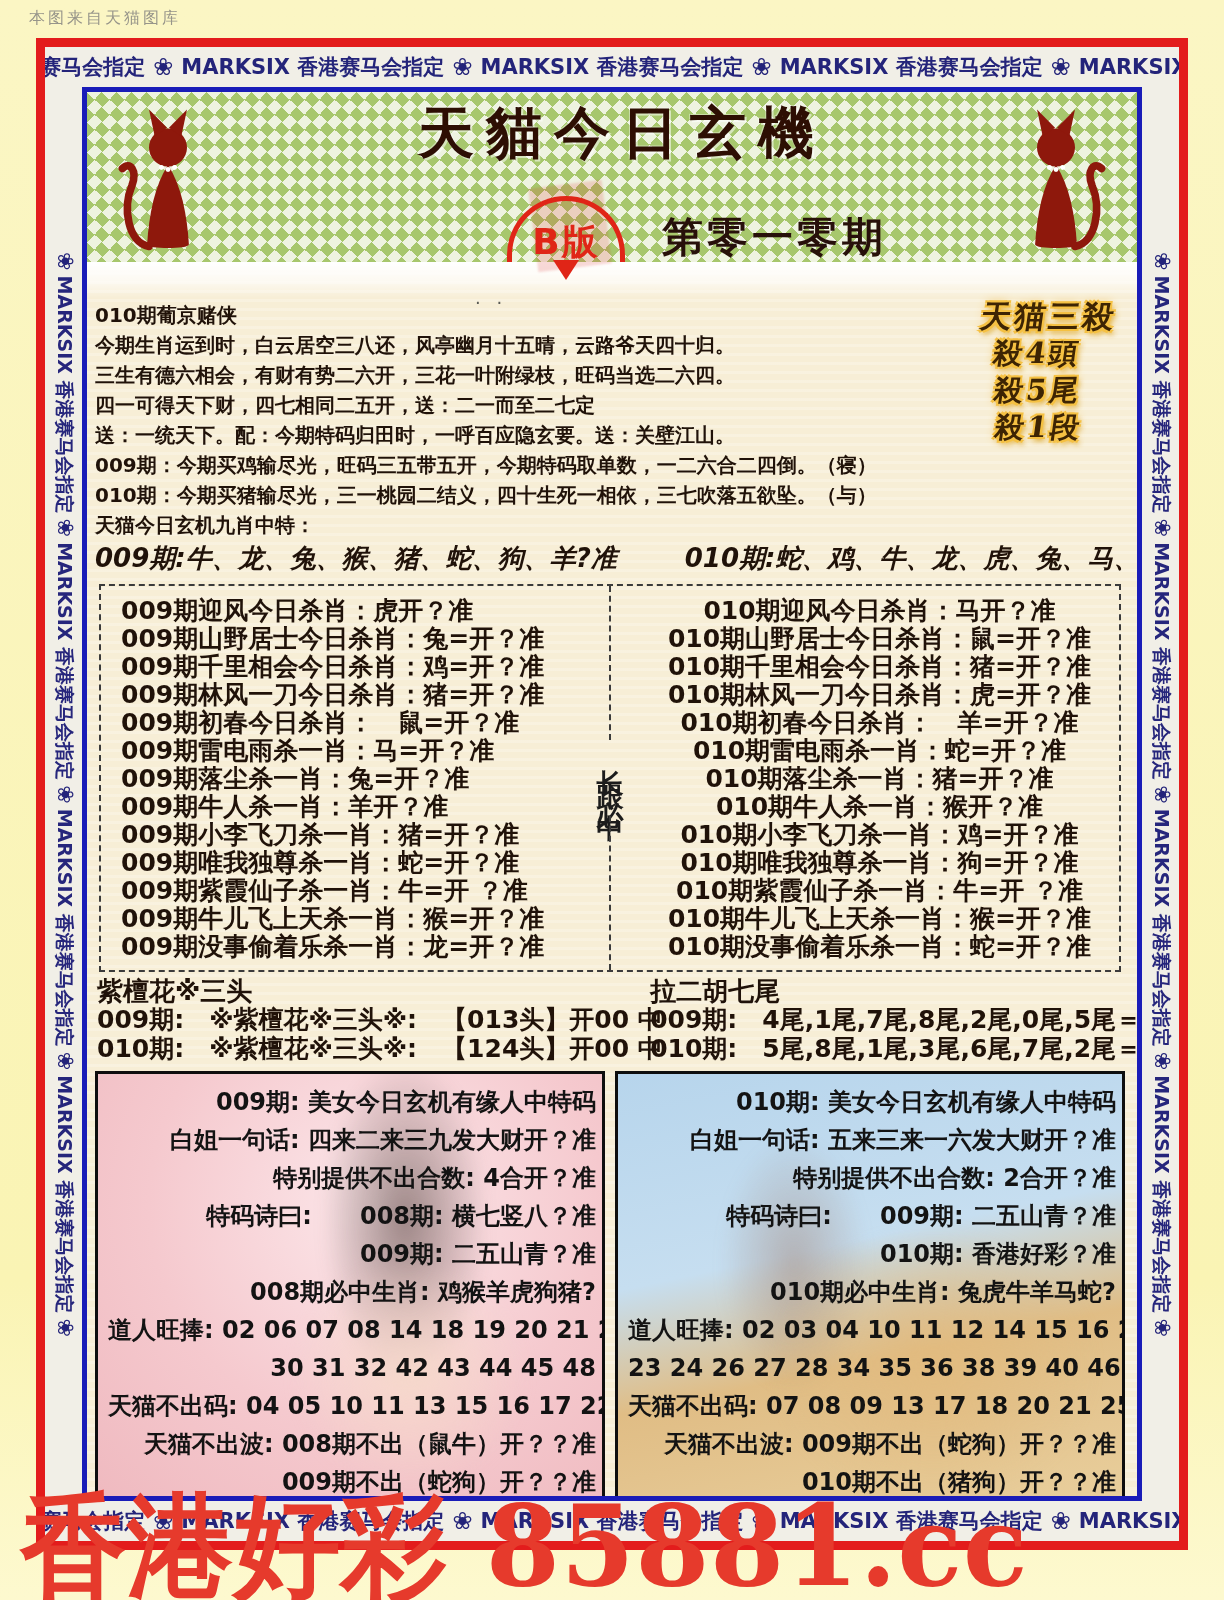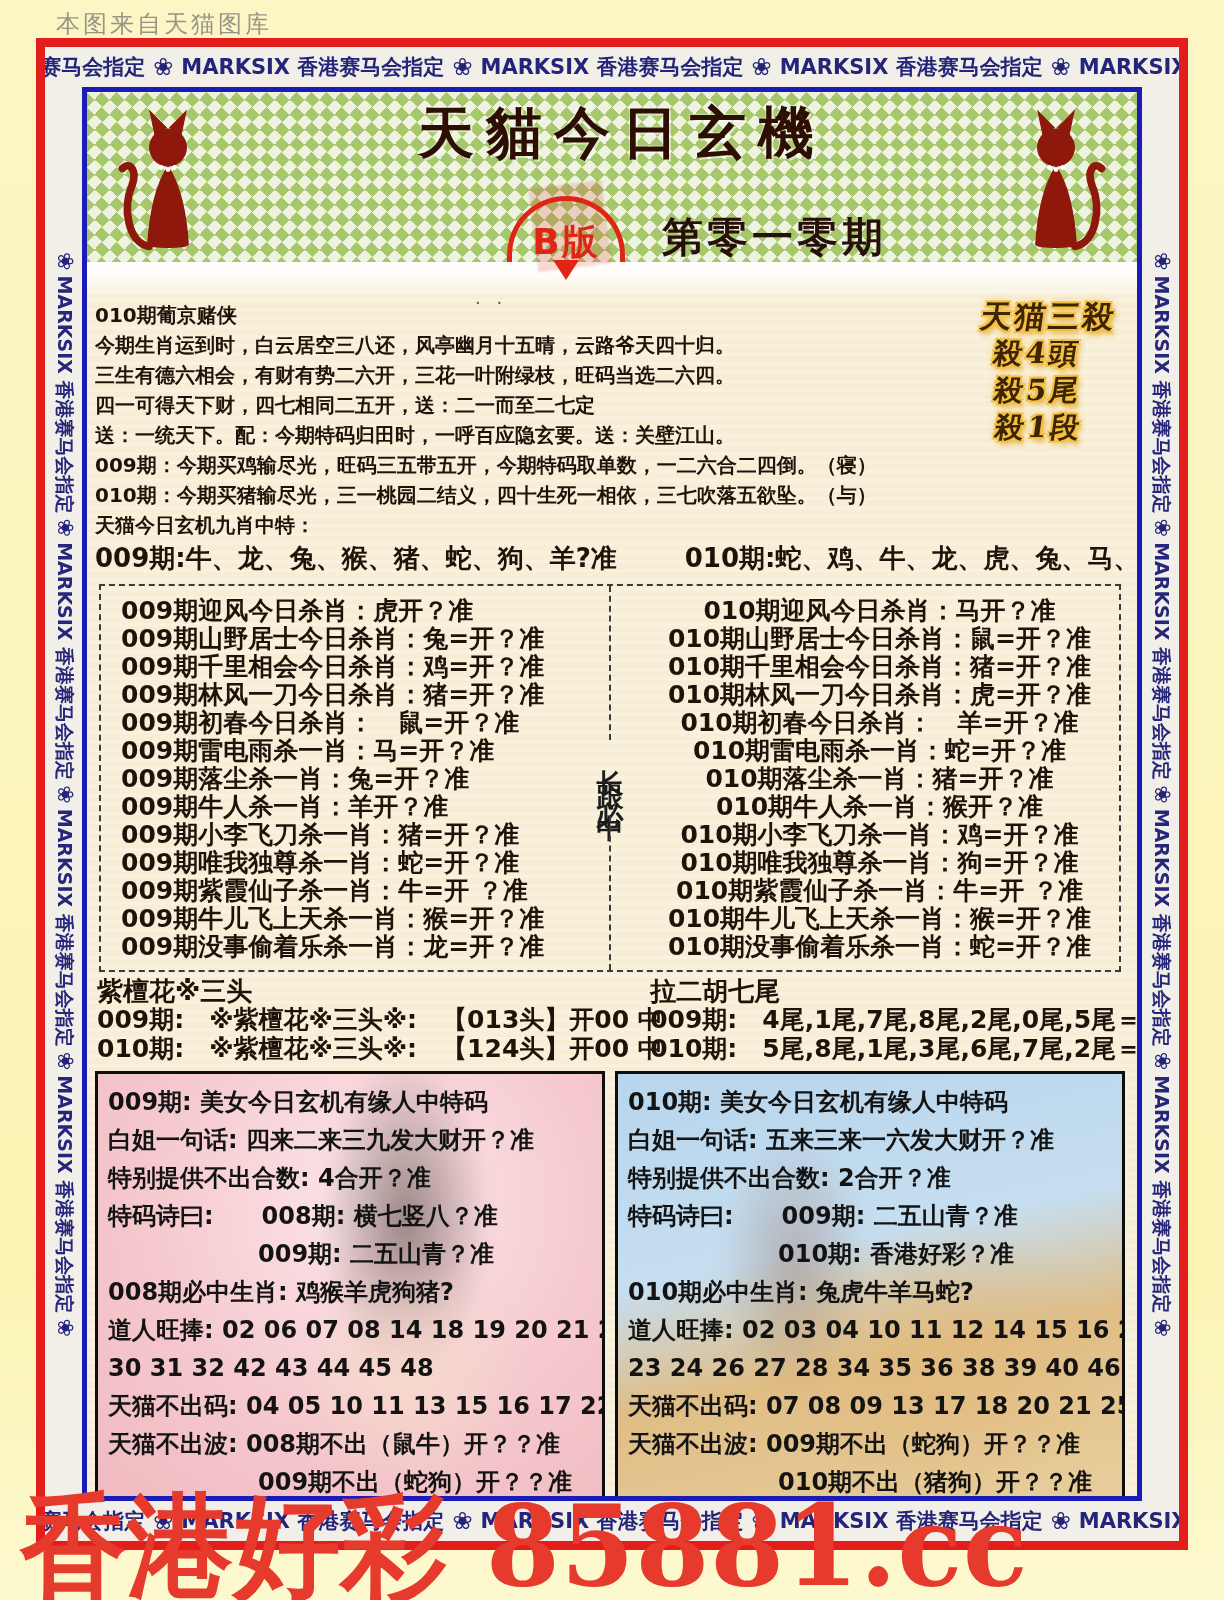--- a/index.html
+++ b/index.html
@@ -5,21 +5,21 @@
   * { margin:0; padding:0; box-sizing:border-box; }
   html,body { width:1224px; height:1600px; }
   body {
     font-family:"DejaVu Sans","Liberation Sans",sans-serif;
     background:#faf5bd;
     position:relative; overflow:hidden;
   }
   .page { position:absolute; inset:0;
     background:linear-gradient(180deg,#fbf6c4 0%,#faf4b4 80%,#fdf9cf 100%); }
 
-  .corner-note { position:absolute; left:56px; top:8px; font-size:24px;
+  .corner-note { position:absolute; left:29px; top:8px; font-size:16px;
     color:#97958a; letter-spacing:3px; }
 
   
   .frame { position:absolute; left:36px; top:38px; width:1152px; height:1512px;
     background:#e31c1c; padding:9px; }
   .inner { width:100%; height:100%; background:#f1efe7;
     display:flex; flex-direction:column; }
 
   .strip-h { height:40px; display:flex; align-items:center; justify-content:center;
     gap:8px; white-space:nowrap; overflow:hidden; }
@@ -72,21 +72,21 @@
     text-shadow:-2px -2px 0 #f5c143, 2px -2px 0 #f5c143, -2px 2px 0 #f5c143,
                  2px 2px 0 #f5c143, 0 0 9px #efb637, 3px 4px 5px rgba(214,160,30,.85); }
   .sha .s0 { font-size:31px; }
   .sha .s1 { font-size:29px; margin-left:18px; }
   .sha .s2 { font-size:29px; margin-left:24px; }
   .sha .s3 { font-size:29px; margin-left:30px; }
 
   
   .intro { padding:2px 8px 0 8px; position:relative; z-index:2; }
   .intro div { font-size:20px; font-weight:700; line-height:30px; white-space:nowrap; }
-  .nine { display:flex; gap:68px; padding:1px 8px 0 8px; }
+  .nine { display:flex; gap:68px; padding:1px 8px 0 8px;font-style:italic; }
   .nine span { font-size:26px; font-weight:700; white-space:nowrap; }
 
   
   .killbox { margin:8px 16px 0 12px; border:2px dashed #3b3b3b; position:relative;
     display:flex; padding:11px 0 9px 0; }
   .kcol { width:50%; }
   .kcol.l { padding-left:20px; }
   .kcol.r { padding-left:30px;text-align:center; }
   .kcol div { font-size:25px; font-weight:600; line-height:28px; white-space:nowrap; }
   .kdiv { position:absolute; left:50%; top:0; bottom:0; width:0; display:flex;
@@ -96,21 +96,21 @@
     font-size:27px; font-weight:700; letter-spacing:15px; padding:8px 0; color:#1c1c1c; }
 
   
   .srow { display:flex; padding:5px 6px 2px 10px; }
   .scol-l { width:53.5%; }
   .scol-r { width:46.5%; }
   .srow .t { font-size:26px; font-weight:700; line-height:28px; }
   .srow .r { font-size:25px; font-weight:600; line-height:29px; white-space:nowrap; }
 
   
-  .brow { display:flex; gap:10px; margin:6px 12px 0 8px; }
+  .brow { display:flex; gap:10px; margin:6px 12px 0 8px;text-align:right; }
   .bbox { flex:1; border:3px solid #0e0e0e; position:relative; overflow:hidden;
     padding:9px 6px 8px 10px; }
   .bbox .ln { position:relative; z-index:2; font-size:24px; font-weight:700;
     line-height:38px; color:#131313; white-space:nowrap; }
   .bbox .ind { margin-left:150px; }
   .bbox.pink { background:radial-gradient(circle at 55% 30%,#fce7ea 0%,#f5c9ce 55%,#efb9bf 100%); }
   .bbox.beach { background:linear-gradient(168deg,#b7d5ec 0%,#c6def0 40%,#e0bd85 63%,#e9cf9d 100%); }
   .ph { position:absolute; z-index:1; filter:blur(7px); }
   .ph.hair { left:44%; top:-20px; width:170px; height:330px;
     background:radial-gradient(ellipse at center,rgba(62,42,38,.5) 0%,rgba(62,42,38,0) 70%); }

